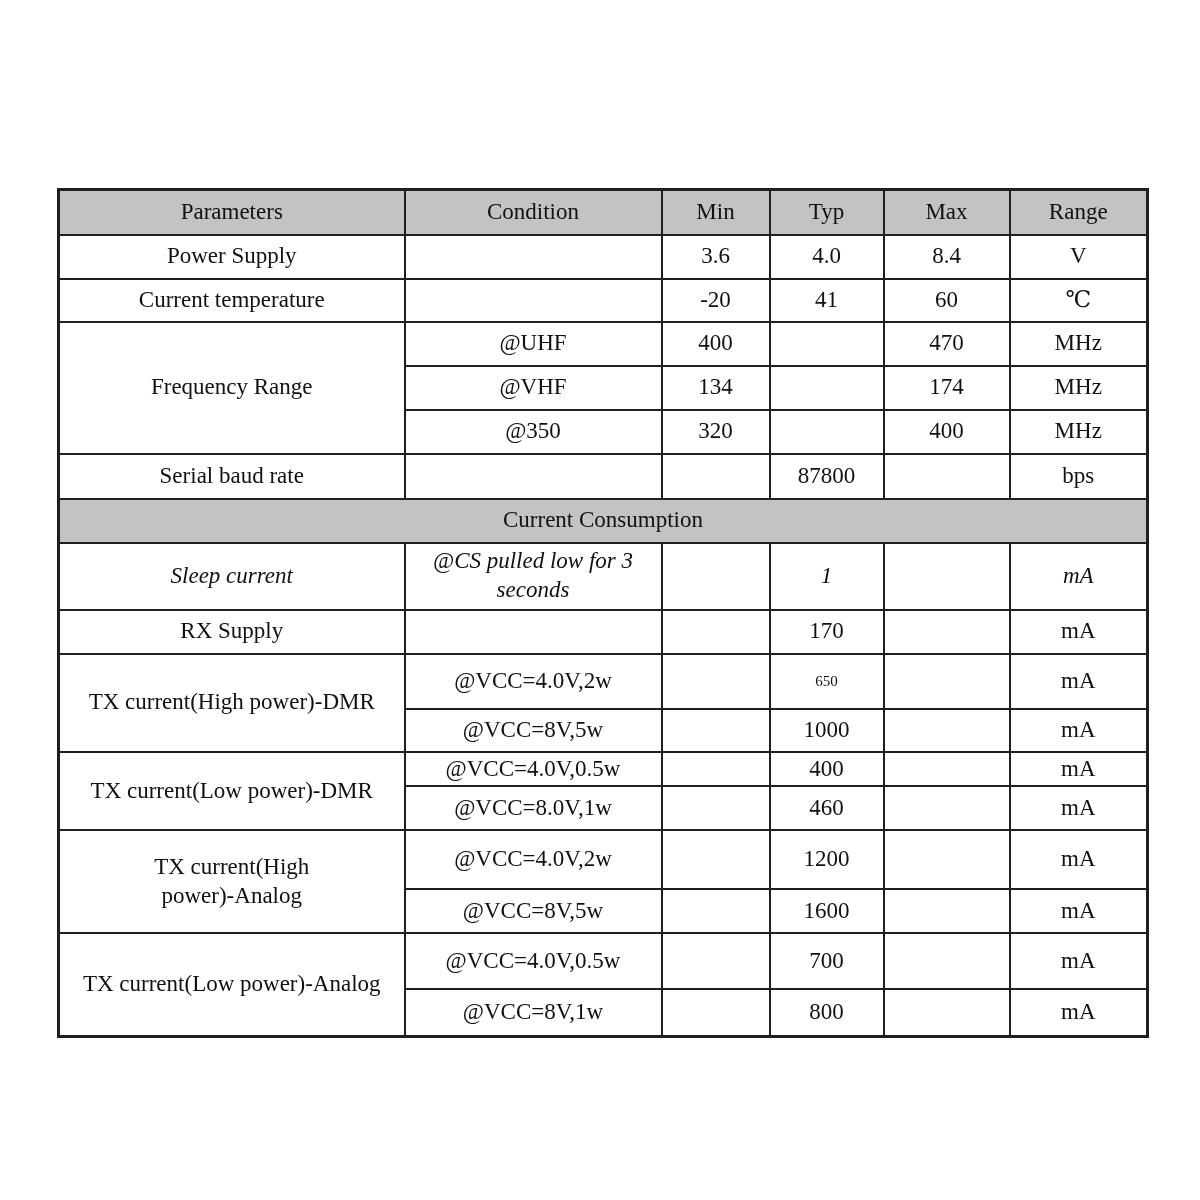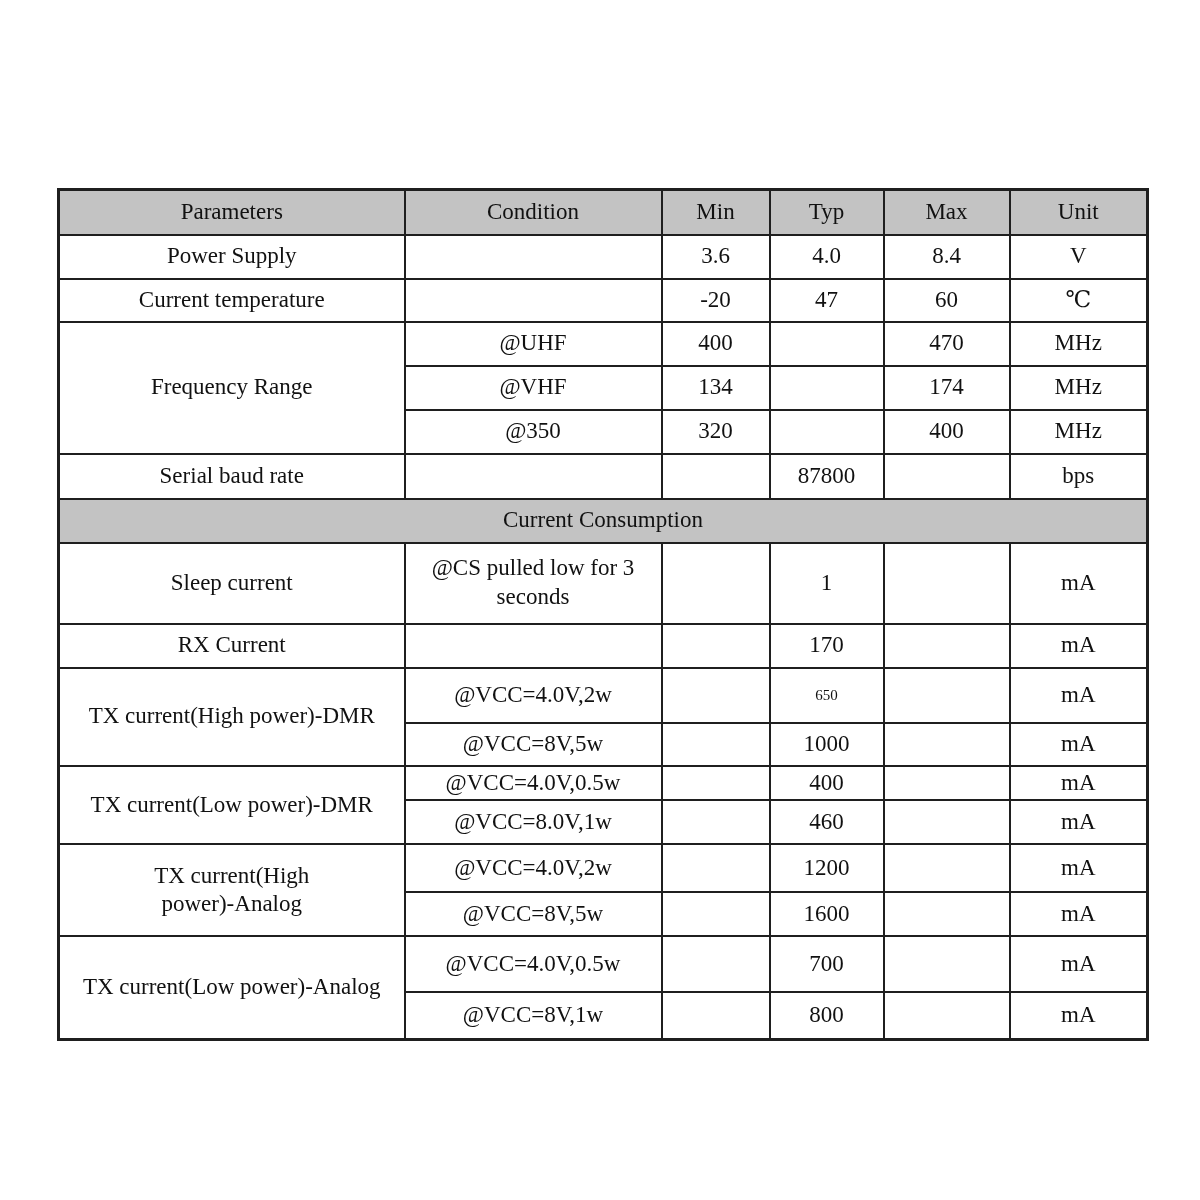--- a/index.html
+++ b/index.html
@@ -24,21 +24,21 @@
     padding:2px 4px;
     overflow:hidden;
   }
   table.spec{border:3px solid var(--border-color);}
   th.col-head{background:var(--header-bg);}
   td.section-band{background:var(--header-bg);height:43px;margin-top:6px;}
   td.param{text-align:left;padding-left:10px;}
   .prewrap{white-space:pre-line;}
   tr{height:44px;}
   tr.h-head{height:45px;padding-left:40px;}
-  tr.h-sleep{height:81px;}
+  tr.h-sleep{height:67px;font-style:italic;}
   tr.h-r15{height:56px;}
   tr.h-r16{height:47px;}
 </style>
 </head>
 <body>
 
 <div class="page">
   <table class="spec">
     <colgroup>
       <col style="width:346px">
@@ -48,37 +48,37 @@
         <col style="width:126px">
         <col style="width:138px">
     </colgroup>
     <tbody>
       <tr class="h-head">
         <th class="col-head">Parameters</th>
         <th class="col-head">Condition</th>
         <th class="col-head">Min</th>
         <th class="col-head">Typ</th>
         <th class="col-head">Max</th>
-        <th class="col-head">Unit</th>
+        <th class="col-head">Range</th>
       </tr>
 
       <tr>
         <td class="param">Power Supply</td>
         <td></td>
         <td>3.6</td>
         <td>4.0</td>
         <td>8.4</td>
         <td>V</td>
       </tr>
 
       <tr style="height:43px">
         <td class="param">Current temperature</td>
         <td></td>
         <td>-20</td>
-        <td>47</td>
+        <td>41</td>
         <td>60</td>
         <td>℃</td>
       </tr>
 
       <tr>
         <td class="param" rowspan="3">Frequency Range</td>
         <td>@UHF</td>
         <td>400</td>
         <td></td>
         <td>470</td>
@@ -116,21 +116,21 @@
         <td class="param">Sleep current</td>
         <td class="prewrap">@CS pulled low for 3
 seconds</td>
         <td></td>
         <td>1</td>
         <td></td>
         <td>mA</td>
       </tr>
 
       <tr>
-        <td class="param">RX Current</td>
+        <td class="param">RX Supply</td>
         <td></td>
         <td></td>
         <td>170</td>
         <td></td>
         <td>mA</td>
       </tr>
 
       <tr style="height:55px">
         <td class="param" rowspan="2">TX current(High power)-DMR</td>
         <td>@VCC=4.0V,2w</td>
@@ -156,21 +156,21 @@
         <td>mA</td>
       </tr>
       <tr>
         <td>@VCC=8.0V,1w</td>
         <td></td>
         <td>460</td>
         <td></td>
         <td>mA</td>
       </tr>
 
-      <tr style="height:48px">
+      <tr style="height:59px">
         <td class="param prewrap" rowspan="2">TX current(High
 power)-Analog</td>
         <td>@VCC=4.0V,2w</td>
         <td></td>
         <td>1200</td>
         <td></td>
         <td>mA</td>
       </tr>
       <tr>
         <td>@VCC=8V,5w</td>

